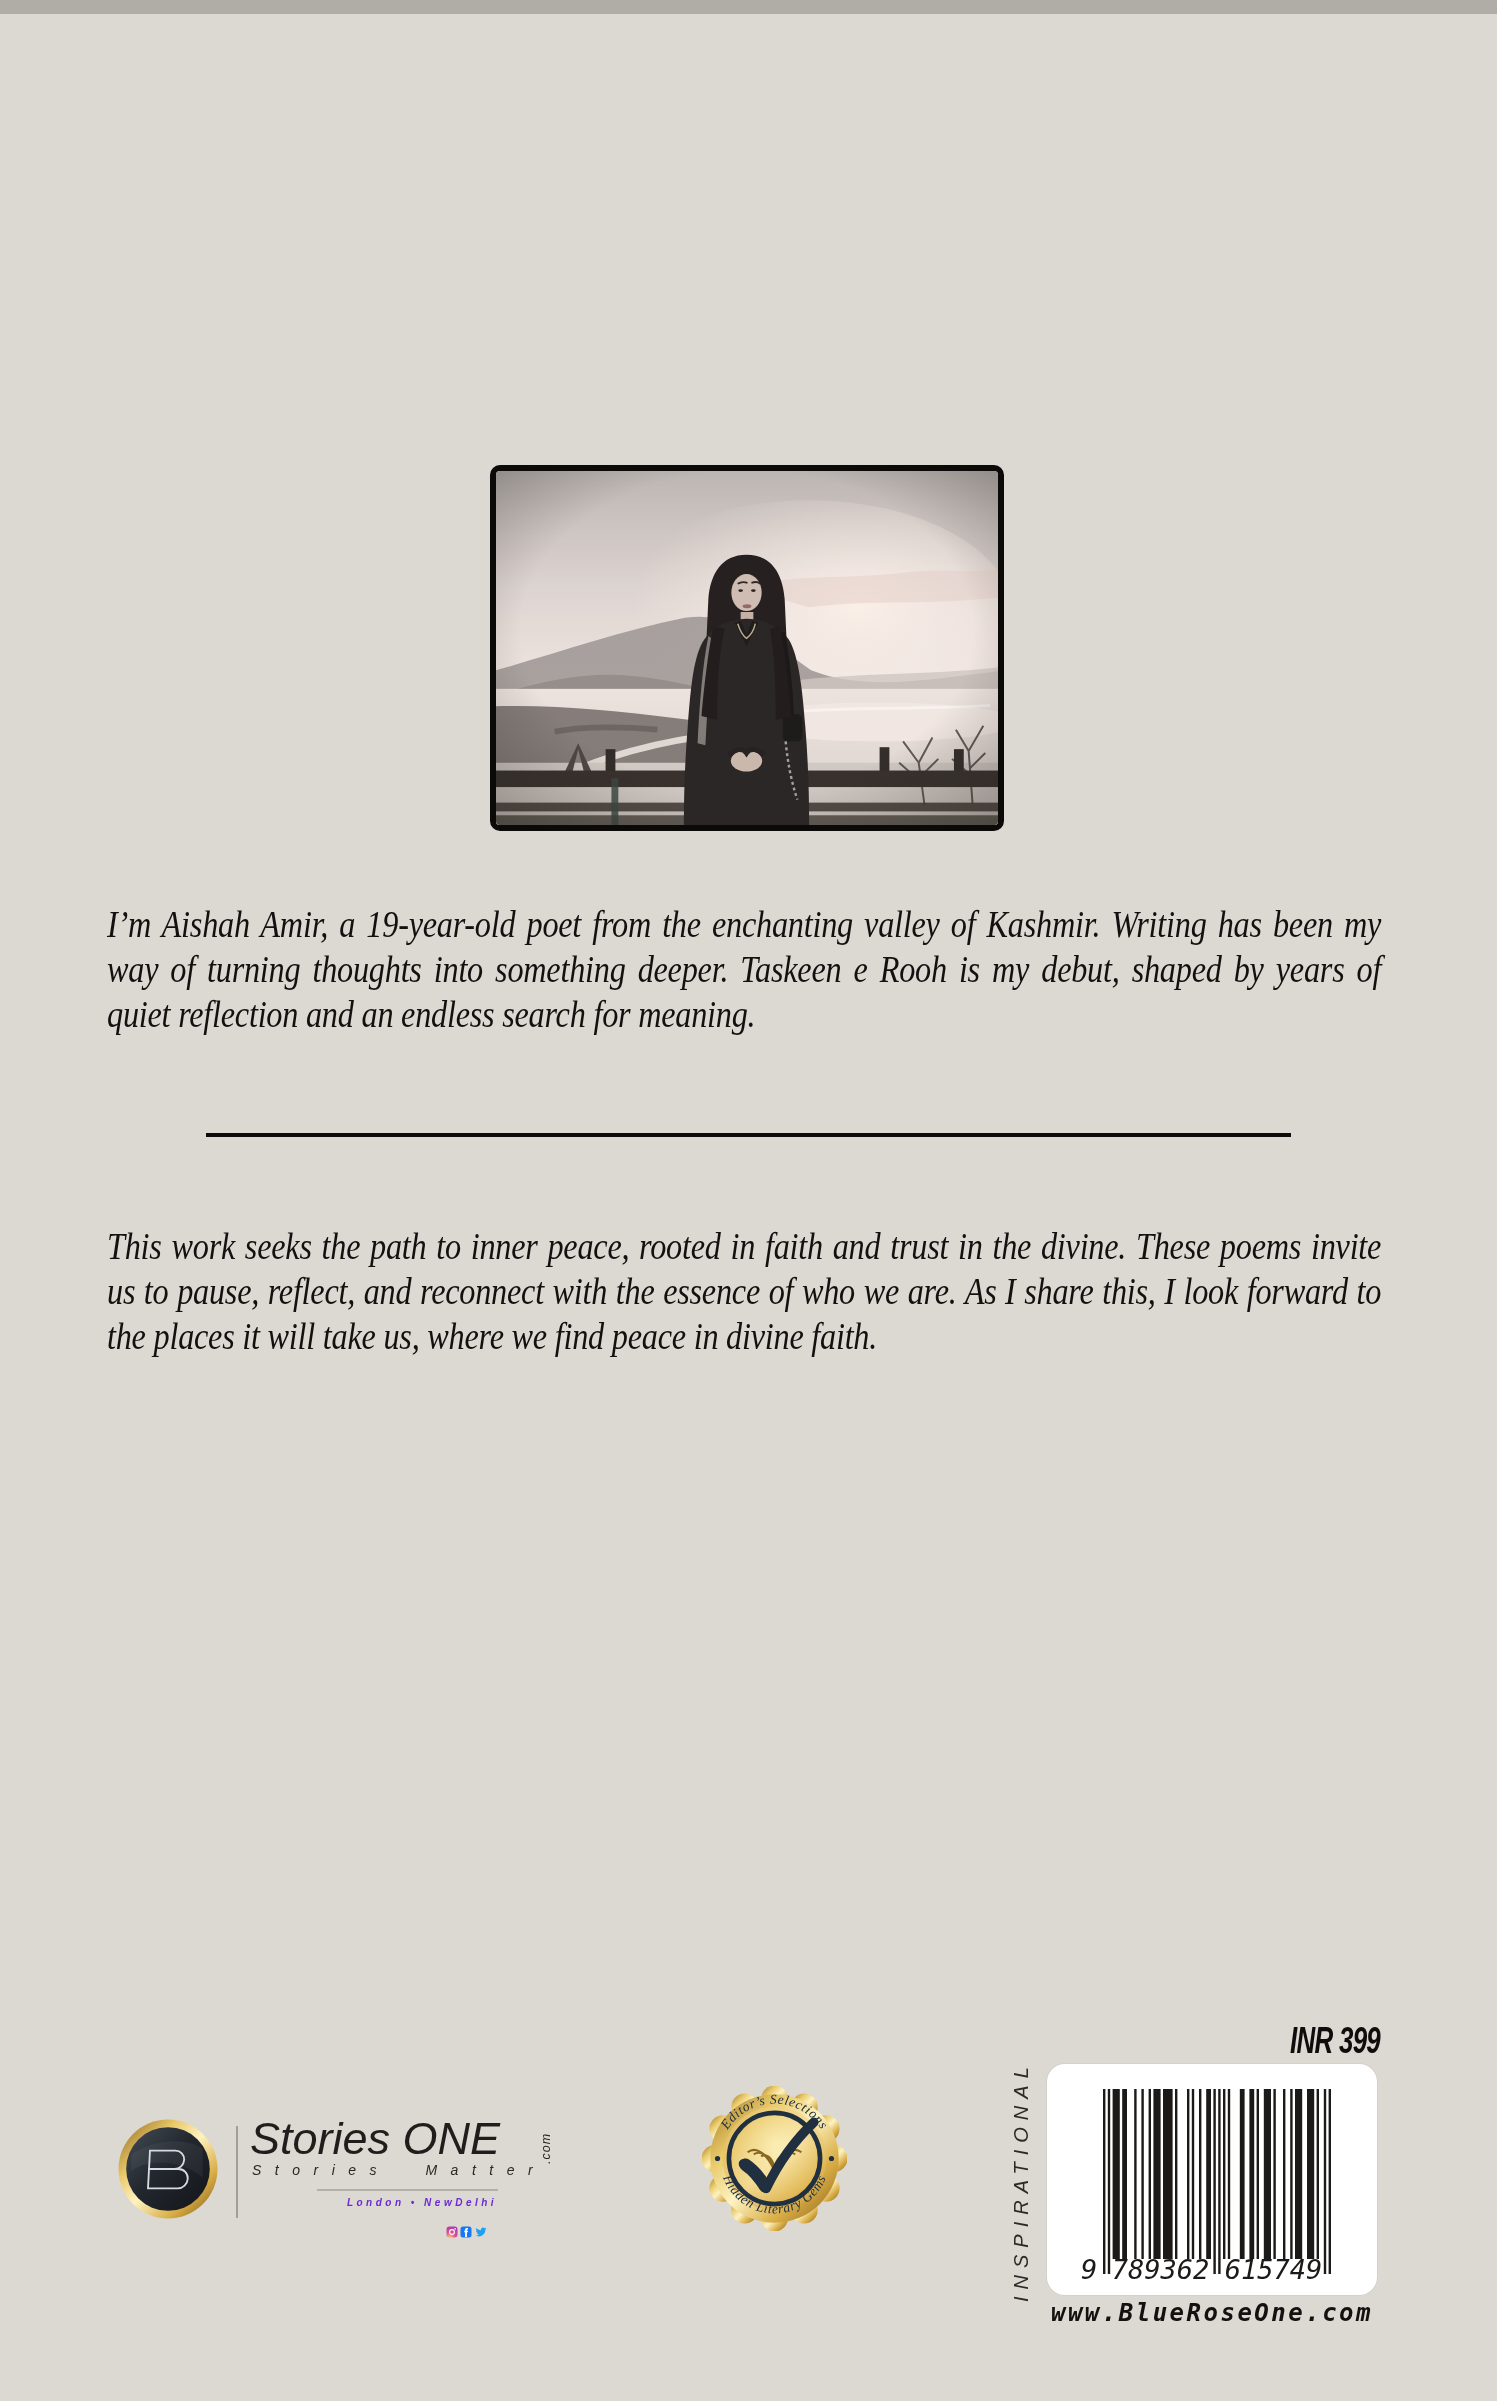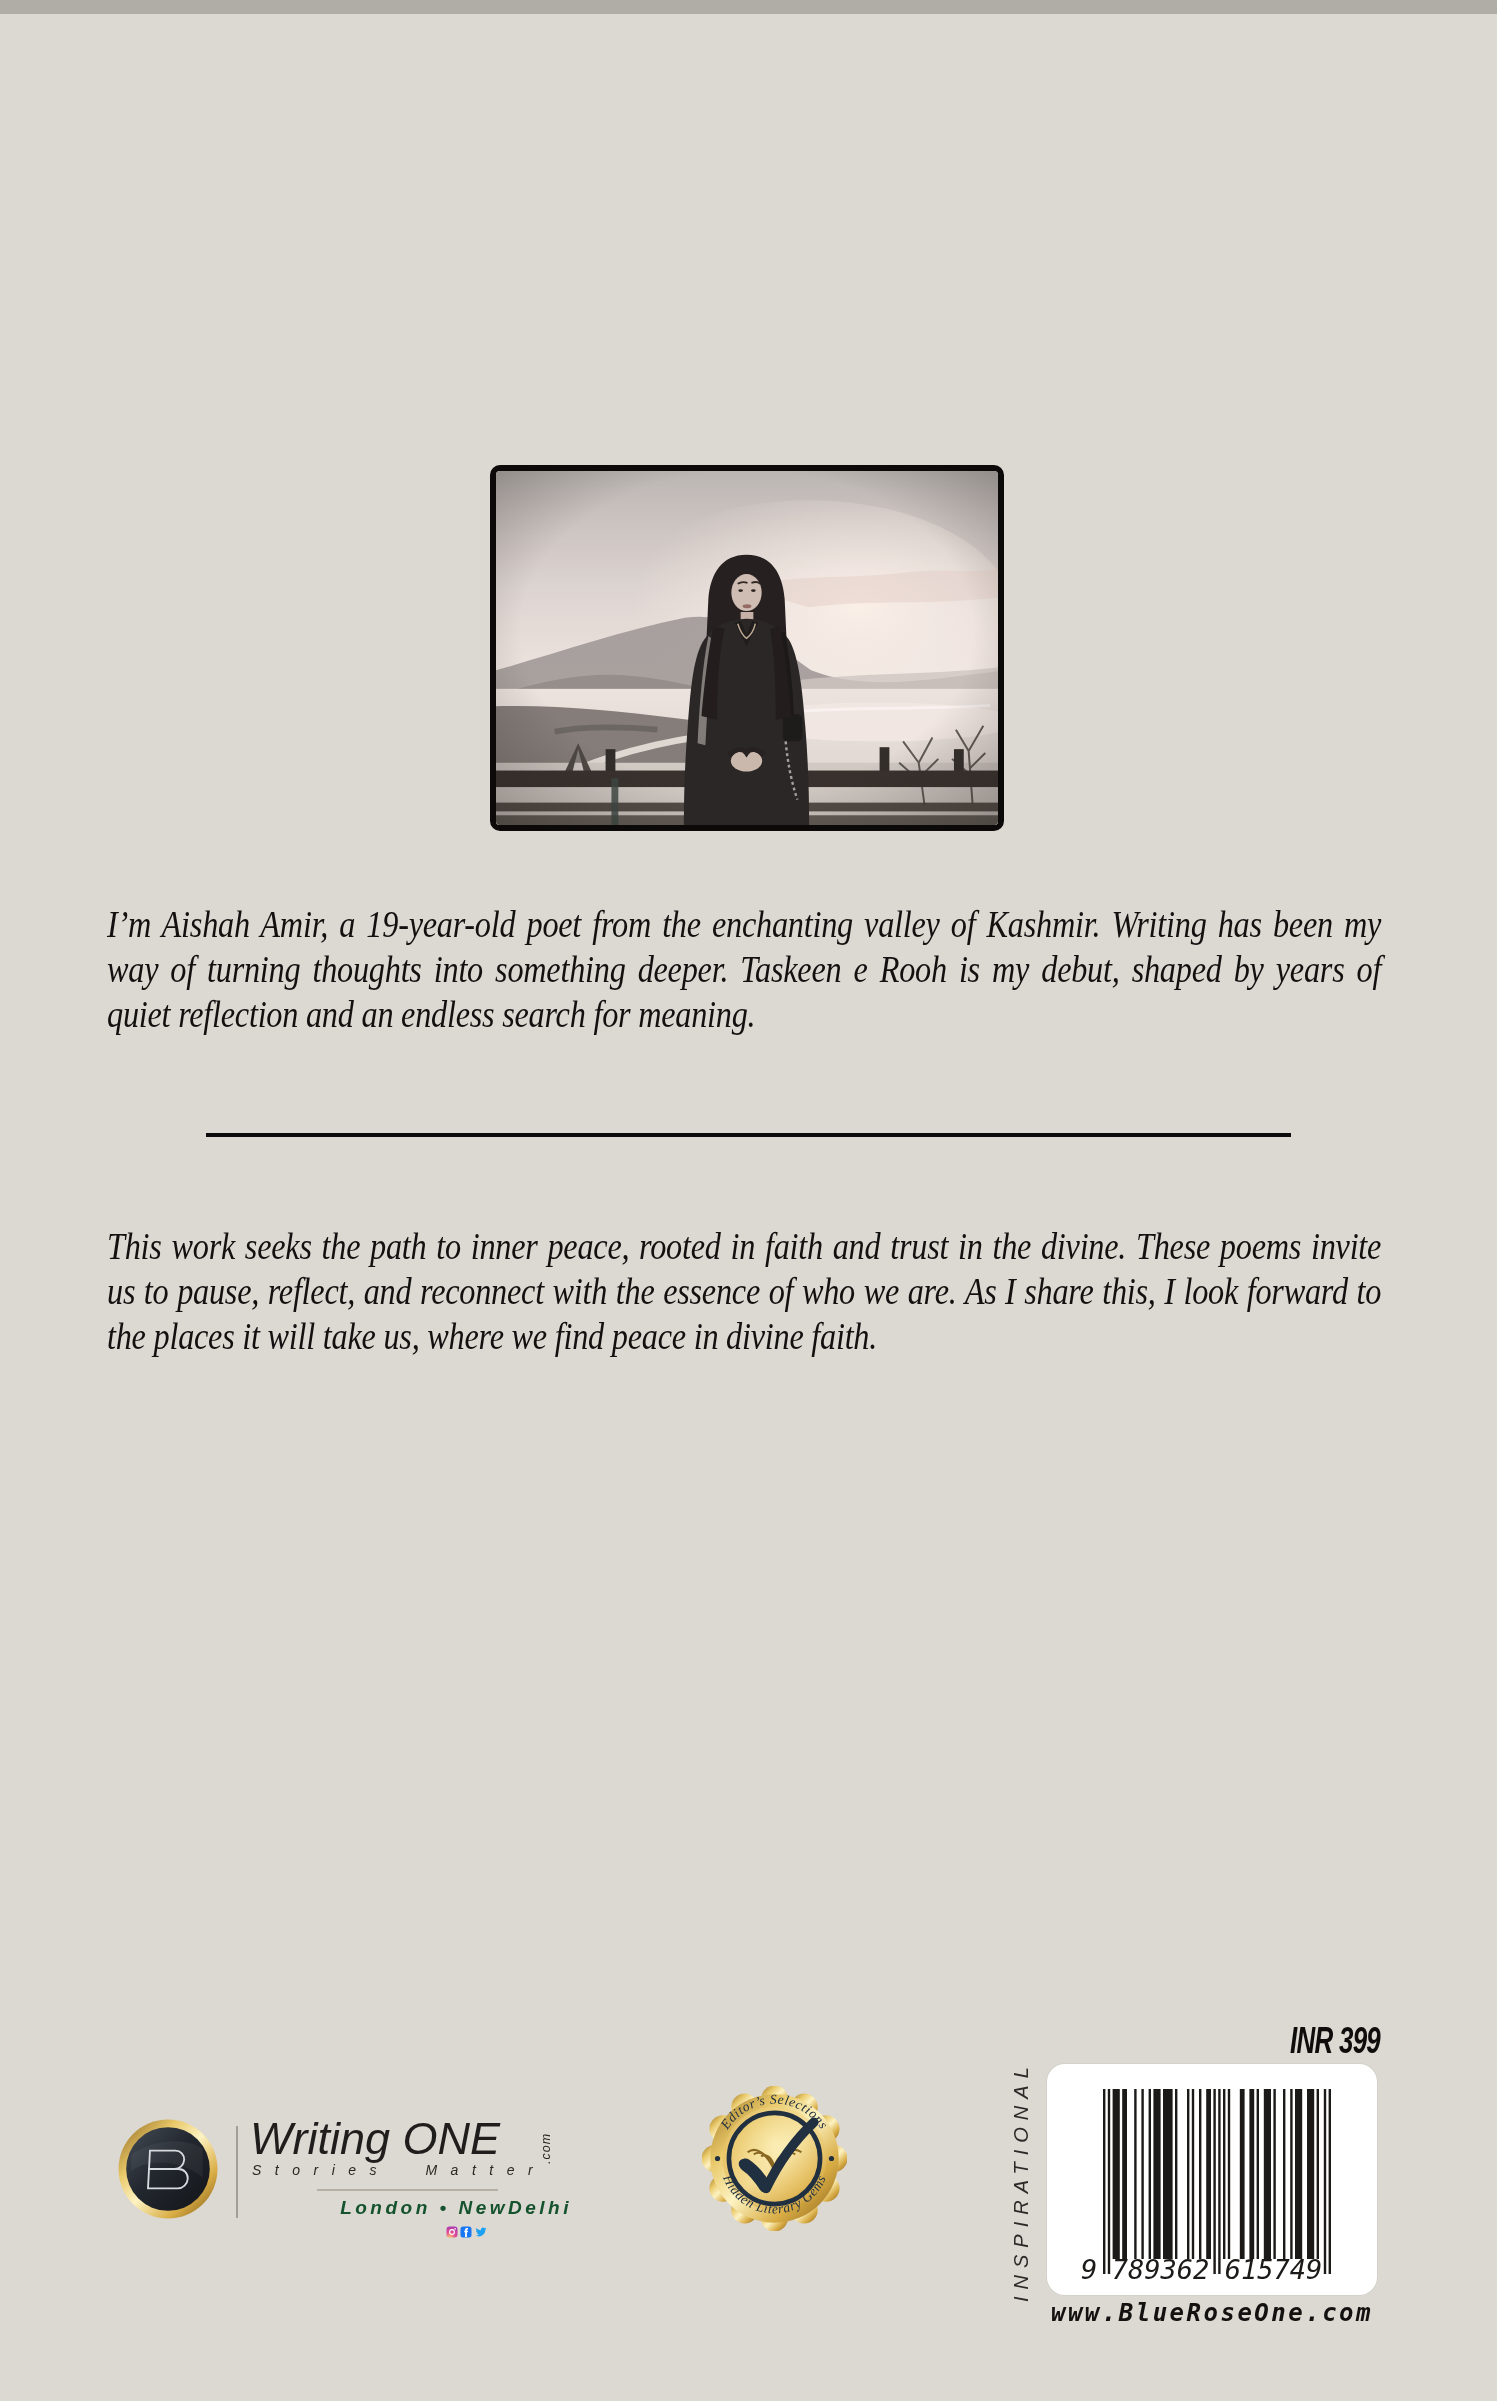--- a/index.html
+++ b/index.html
@@ -44,22 +44,22 @@
     position:absolute;left:528px;top:2128px;width:36px;height:13px;
     transform:rotate(-90deg);font-size:12.5px;letter-spacing:1px;color:#27251f;
     text-align:center;line-height:13px;
   }
   .tagline{
     position:absolute;left:252px;top:2148px;width:320px;
     font-size:14px;color:#2b2925;letter-spacing:13.5px;word-spacing:18px;white-space:nowrap;
   }
   .logo-rule{position:absolute;left:317px;top:2175px;width:181px;height:2px;background:#b5afa6;}
   .locations{
-    position:absolute;left:272px;top:2183px;width:300px;text-align:right;
-    font-size:19px;font-weight:bold;color:#14532d;letter-spacing:3.5px;white-space:nowrap;
+    position:absolute;left:272px;top:2183px;width:300px;text-align:center;
+    font-size:10px;font-weight:bold;color:#6d28d9;letter-spacing:3.5px;white-space:nowrap;
   }
   .socials{position:absolute;left:446px;top:2212px;display:flex;gap:2px;}
   .socials svg{display:block;}
   
   .badge{position:absolute;left:702px;top:2072px;width:145px;height:145px;}
   
   .price{
     position:absolute;right:117px;top:2006px;
     font-size:36px;font-weight:bold;color:#0e0d0c;letter-spacing:-1px;
     transform:scaleX(0.72);transform-origin:100% 0;white-space:nowrap;
@@ -189,21 +189,21 @@
       <circle cx="50" cy="50" r="48.5" fill="url(#goldRing)"></circle>
       <circle cx="50" cy="50" r="41" fill="url(#innerDark)"></circle>
       <path d="M14,36 C34,22 66,18 84,30 L84,58 C60,40 30,40 14,52 Z" fill="#ffffff" opacity="0.05"></path>
       <g stroke="#d7dade" stroke-width="1.8" fill="none" transform="skewX(-3) translate(3 0)">
         <path d="M31,32 L56,32 A9,9 0 0 1 56,50 L31,50 Z"></path>
         <path d="M31,50 L60,50 A9.5,9.5 0 0 1 60,69 L31,69 Z"></path>
       </g>
     </svg>
   </div>
   <div class="logo-vline"></div>
-  <div class="brand-line">Writing ONE</div>
+  <div class="brand-line">Stories ONE</div>
   <div class="brand-suffix">.com</div>
   <div class="tagline">Stories Matter</div>
   <div class="logo-rule"></div>
   <div class="locations">London • NewDelhi</div>
   <div class="socials">
     <svg width="12" height="12" viewBox="0 0 12 12">
       <defs>
         <radialGradient id="ig" cx="0.3" cy="1" r="1.3">
           <stop offset="0" stop-color="#fdc468"></stop>
           <stop offset="0.4" stop-color="#df4996"></stop>

